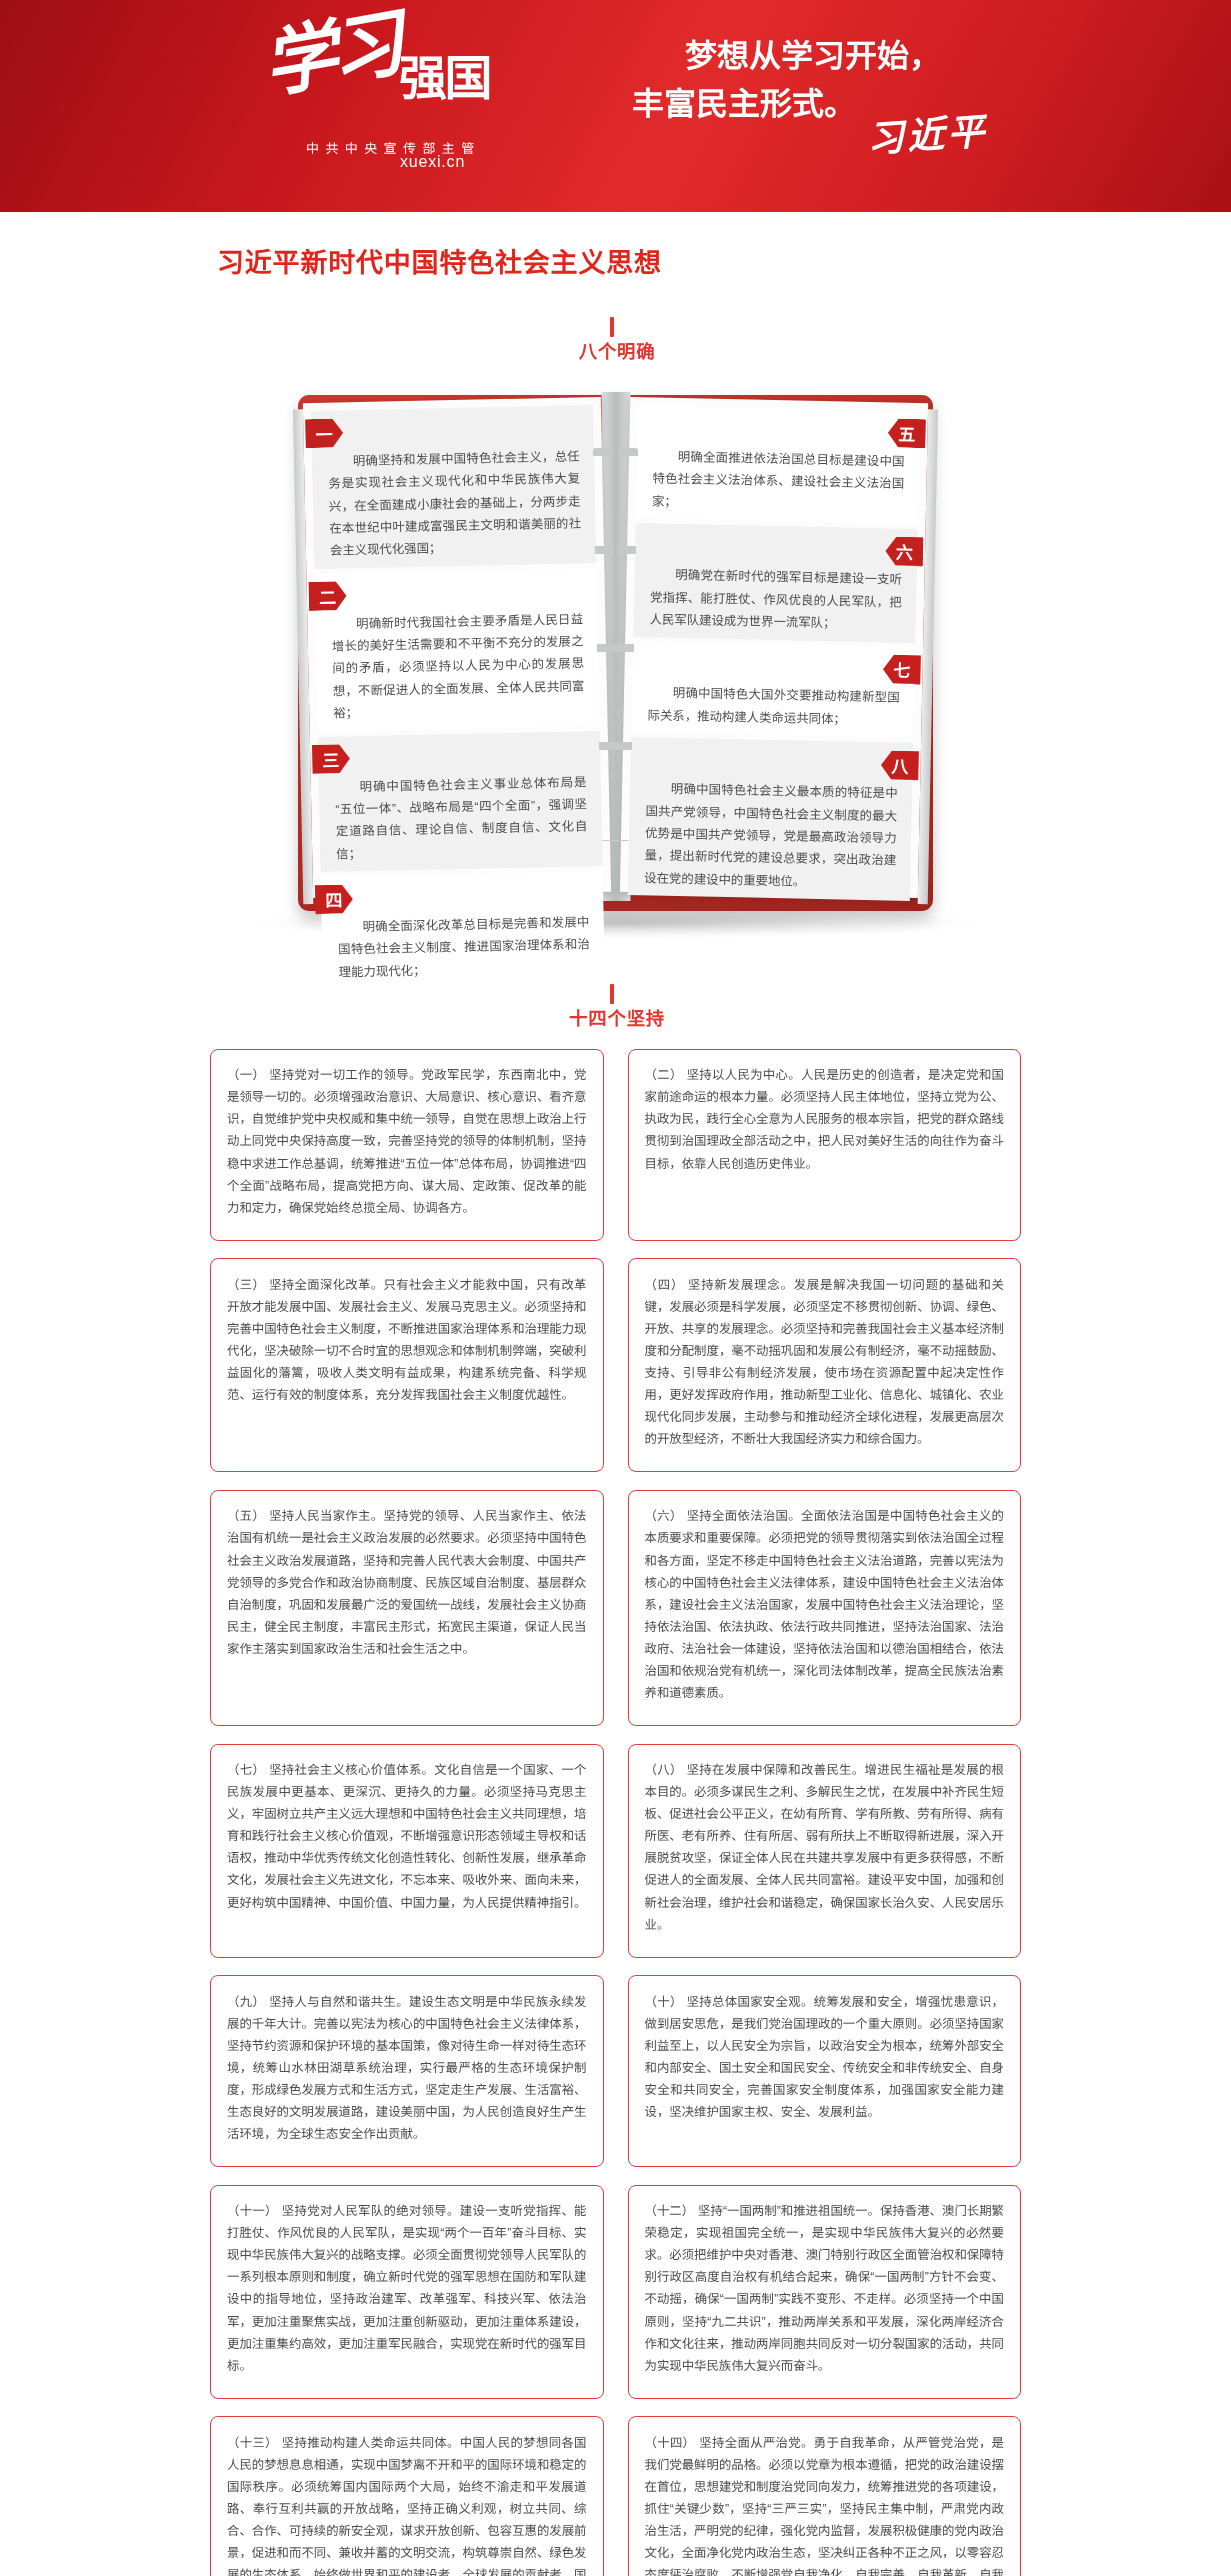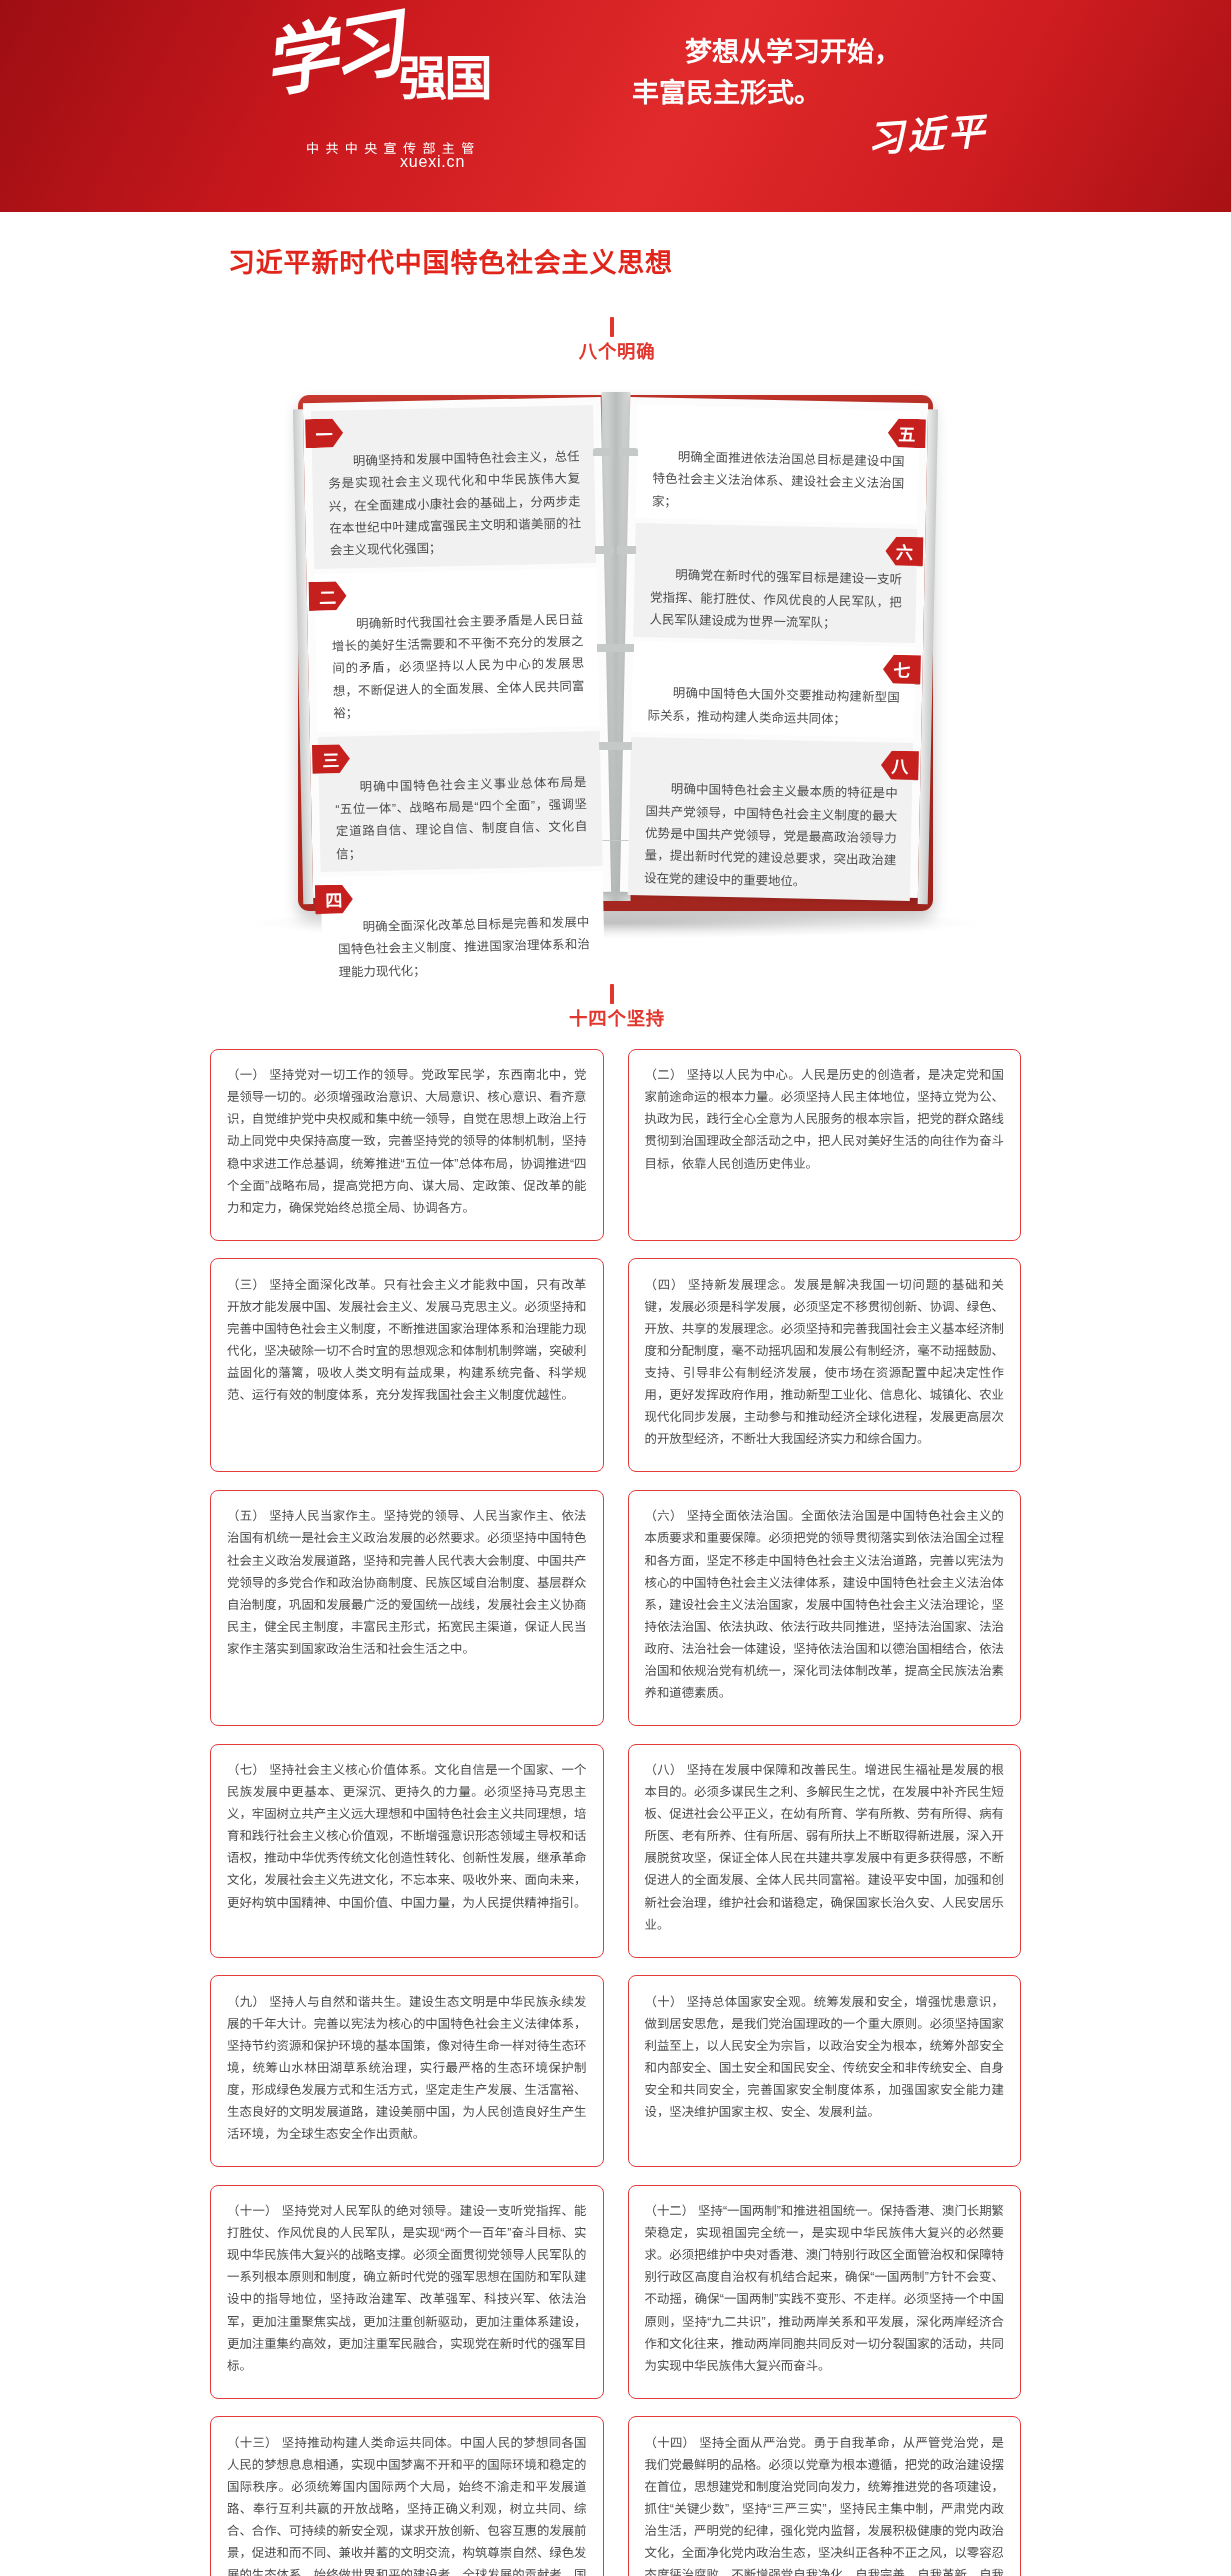--- a/index.html
+++ b/index.html
@@ -34,36 +34,36 @@
     position: absolute; left: 400px; top: 109px;
     font-size: 16px; color: #fff; font-weight: 400; letter-spacing: 0.8px; margin-top: 44px;
   }
   .logo-sub {
     position: absolute; left: 306px; top: 138px;
     font-size: 13px; color: #ffffff; letter-spacing: 6.4px; font-weight: 500;
   }
   .slogan {
     position: absolute; left: 632px; top: 32px;
     font-family: Liberation Sans, sans-serif;
-    font-weight: 700; color: #fff; font-size: 27px; line-height: 1.5;
+    font-weight: 700; color: #fff; font-size: 32px; line-height: 1.5;
   }
   .slogan-l1 { margin-left: 53px; }
   .signature {
     position: absolute; left: 867px; top: 117px;
     color: #fff; font-size: 37px; line-height: 1;
     font-weight: 700; font-style: italic;
     transform: rotate(-4deg);
     letter-spacing: 3.2px;
   }
 
   
   main { width: 811px; margin: 0 auto; padding: 29px 0 27px; }
   h1.page-title {
     font-size: 27px; font-weight: 800; color: #e1251b;
-    letter-spacing: 0.8px; margin: 0 0 37px 18px;
+    letter-spacing: 0.8px; margin: 0 0 37px 7px;
   }
   .sec-head {
     display: flex; align-items: center;
     font-size: 18.4px; font-weight: 800; color: #e2372f;
     margin: 0 0 19px 3.2px; letter-spacing: 0.8px; flex-direction: column;
   }
   .sec-head .bar {
     display: inline-block; width: 4px; height: 20px;
     background: #e2372f; margin-right: 9.6px; border-radius: 0.8px;
   }

